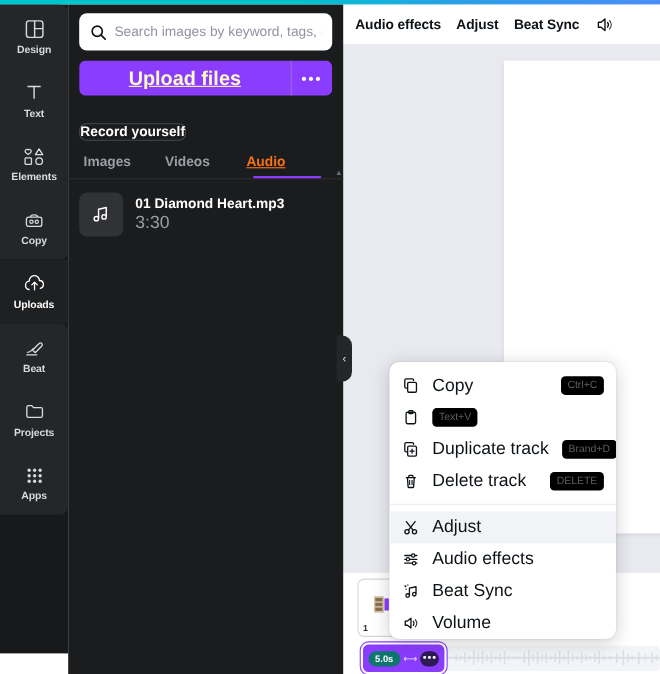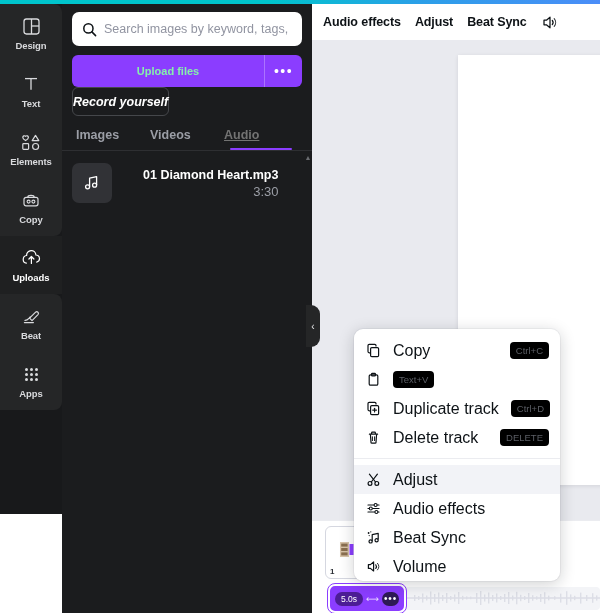--- a/index.html
+++ b/index.html
@@ -56,21 +56,21 @@
     position: absolute;
     top: 15px; left: 146px;
     width: 200px; height: 430px;
     background: #ffffff;
     box-shadow: 0 1px 4px rgba(20,20,40,0.10);
   }
 
   
   .rail {
     position: absolute; top: 4px; left: 0;
-    width: 62px; height: 510px;
+    width: 62px; height: 590px;
     background: #18191b;
     z-index: 30;
     text-align: center;
   }
   .rail-item {
     position: relative;
     width: 62px; height: 58px;
     display: flex; flex-direction: column;
     align-items: center; justify-content: center;
     gap: 3px;
@@ -125,68 +125,68 @@
   .upload-row {
     margin-top: 9px;
     display: flex;
     height: 32px;
     border-radius: 6px;
     overflow: hidden;
   }
   .upload-btn {
     flex: 1;
     background: #8b3dff;
-    color: #86efac;
-    font-size: 11px; font-weight: bold;
+    color: #fef9c3;
+    font-size: 18px; font-weight: bold;
     display: flex; align-items: center; justify-content: center;
     cursor: pointer;
     border: none;
     font-family: "Liberation Sans", sans-serif;
+    text-decoration: underline;
   }
   .upload-more {
     width: 38px;
     background: #8b3dff;
     color: #ffffff;
     display: flex; align-items: center; justify-content: center;
     font-size: 14px; letter-spacing: 1.5px;
     cursor: pointer;
     border-left: 1px solid rgba(255,255,255,0.28);
   }
   .record-btn {
-    margin-top: 0;
-    height: 29px;
+    margin-top: 25px;
+    height: 16px;
     border: 1px solid #45474b;
     border-radius: 6px;
     background: transparent;
     color: #ffffff;
     font-size: 12.5px; font-weight: bold;
     display: flex; align-items: center; justify-content: center;
     cursor: pointer;
     font-family: "Liberation Sans", sans-serif;
-    font-style: italic;
   }
 
   .tabs {
     margin-top: 12px;
     display: flex;
     justify-content: space-between;
     padding: 0 4px;
     position: relative;
   }
   .tab {
     font-size: 12.5px;
     font-weight: bold;
     color: #9b9ea6;
     padding-bottom: 8px;
     cursor: pointer;
     position: relative;
     flex: 1;
     text-align: left;
   }
-  .tab.active { color: #737373; text-decoration: underline; }
+  .tab.active { color: #f97316; text-decoration: underline; }
   .tab.active::after {
     content: "";
     position: absolute;
     left: 8%; right: 8%;
     bottom: 0; height: 2px;
     background: #8b3dff;
     border-radius: 2px;
   }
   .panel-divider {
     height: 1px; background: #2e2f32;
@@ -198,22 +198,22 @@
     display: flex; align-items: center; gap: 11px;
     cursor: pointer;
   }
   .file-thumb {
     width: 40px; height: 40px;
     background: #313236;
     border-radius: 7px;
     display: flex; align-items: center; justify-content: center;
     color: #ffffff;
   }
-  .file-name { font-size: 12.5px; font-weight: bold; color: #ffffff; margin-left: 20px; }
-  .file-dur { font-size: 13px; color: #9b9ea6; margin-top: 2px; text-align: right; }
+  .file-name { font-size: 12.5px; font-weight: bold; color: #ffffff; }
+  .file-dur { font-size: 16px; color: #9b9ea6; margin-top: 2px; }
 
   .panel-scrollbar {
     position: absolute; top: 150px; right: 1px;
     width: 6px; height: 20px;
     display: flex; align-items: flex-start; justify-content: center;
     color: #6a6c70; font-size: 7px;
     cursor: pointer;
   }
 
   
@@ -273,23 +273,23 @@
     border: 2px solid #ffffff;
     outline: 1.5px solid #8b3dff;
     border-radius: 7px;
     display: flex; align-items: center;
     padding: 0 5px;
     gap: 3px;
     cursor: pointer;
     z-index: 3;
   }
   .clip-badge {
-    background: #4c1d95;
+    background: #0f766e;
     color: #ffffff;
-    font-size: 8.5px; font-weight: normal;
+    font-size: 8.5px; font-weight: bold;
     border-radius: 8px;
     padding: 2px 6px;
     white-space: nowrap;
   }
   .clip-drag {
     flex: 1;
     height: 10px;
     display: flex; align-items: center; justify-content: center;
     color: #e9dcff;
     font-size: 9px;
@@ -514,20 +514,28 @@
         <span class="rail-ico">
           <svg width="20" height="19" viewBox="0 0 20 19">
             <path d="M4 13.4c2.6 0 3.4-1.6 5.2-3.4" fill="none" stroke="#d9dadd" stroke-width="1.2" stroke-linecap="round"></path>
             <path d="M8.6 11.2 14.6 5.2a1.7 1.7 0 0 1 2.4 2.4l-6 6z" fill="none" stroke="#d9dadd" stroke-width="1.2" stroke-linejoin="round"></path>
             <line x1="3.4" y1="15.6" x2="12.4" y2="15.6" stroke="#d9dadd" stroke-width="1.2" stroke-linecap="round"></line>
           </svg>
         </span>
         <span class="rail-label">Beat</span>
       </div>
 
+      <div class="rail-item">
+        <span class="rail-ico">
+          <svg width="19" height="18" viewBox="0 0 19 18">
+              <path d="M2.4 5.2c0-.8.6-1.4 1.4-1.4h3.1l1.6 1.8h6.7c.8 0 1.4.6 1.4 1.4v6c0 .8-.6 1.4-1.4 1.4H3.8c-.8 0-1.4-.6-1.4-1.4z" fill="none" stroke="#d9dadd" stroke-width="1.2" stroke-linejoin="round"></path>
+            </svg>
+        </span>
+        <span class="rail-label">Projects</span>
+      </div>
 
       <div class="rail-item">
         <span class="rail-ico">
           <svg width="17" height="17" viewBox="0 0 17 17" fill="#d9dadd">
             <circle cx="3.5" cy="3.5" r="1.5"></circle>
               <circle cx="8.5" cy="3.5" r="1.5"></circle>
               <circle cx="13.5" cy="3.5" r="1.5"></circle>
             <circle cx="3.5" cy="8.5" r="1.5"></circle>
               <circle cx="8.5" cy="8.5" r="1.5"></circle>
               <circle cx="13.5" cy="8.5" r="1.5"></circle>
@@ -614,21 +622,21 @@
     <div class="ctx-item">
       <span class="ctx-ico">
         <svg width="15" height="15" viewBox="0 0 15 15">
             <rect x="4.6" y="4.6" width="8" height="9" rx="1.2" fill="none" stroke="#0d1216" stroke-width="1.2"></rect>
             <path d="M10 3.4V2.6c0-.7-.5-1.2-1.2-1.2H3.2c-.7 0-1.2.5-1.2 1.2v6c0 .7.5 1.2 1.2 1.2H4" fill="none" stroke="#0d1216" stroke-width="1.2"></path>
             <line x1="8.6" y1="7.2" x2="8.6" y2="11" stroke="#0d1216" stroke-width="1.1" stroke-linecap="round"></line>
             <line x1="6.7" y1="9.1" x2="10.5" y2="9.1" stroke="#0d1216" stroke-width="1.1" stroke-linecap="round"></line>
           </svg>
       </span>
       <span class="ctx-label">Duplicate track</span>
-      <span class="ctx-shortcut">Ctrl+D</span>
+      <span class="ctx-shortcut">Brand+D</span>
     </div>
 
     <div class="ctx-item">
       <span class="ctx-ico">
         <svg width="15" height="15" viewBox="0 0 15 15">
             <path d="M3.4 4.2h8.2M5.6 4.2V2.9c0-.5.4-.8.8-.8h2.2c.5 0 .8.4.8.8v1.3" fill="none" stroke="#0d1216" stroke-width="1.2" stroke-linecap="round"></path>
             <path d="M4.4 4.2l.6 8.2c0 .5.4.8.9.8h3.2c.5 0 .9-.4.9-.8l.6-8.2" fill="none" stroke="#0d1216" stroke-width="1.2" stroke-linejoin="round"></path>
             <line x1="6.4" y1="6.4" x2="6.4" y2="11" stroke="#0d1216" stroke-width="1"></line>
             <line x1="8.6" y1="6.4" x2="8.6" y2="11" stroke="#0d1216" stroke-width="1"></line>
           </svg>

